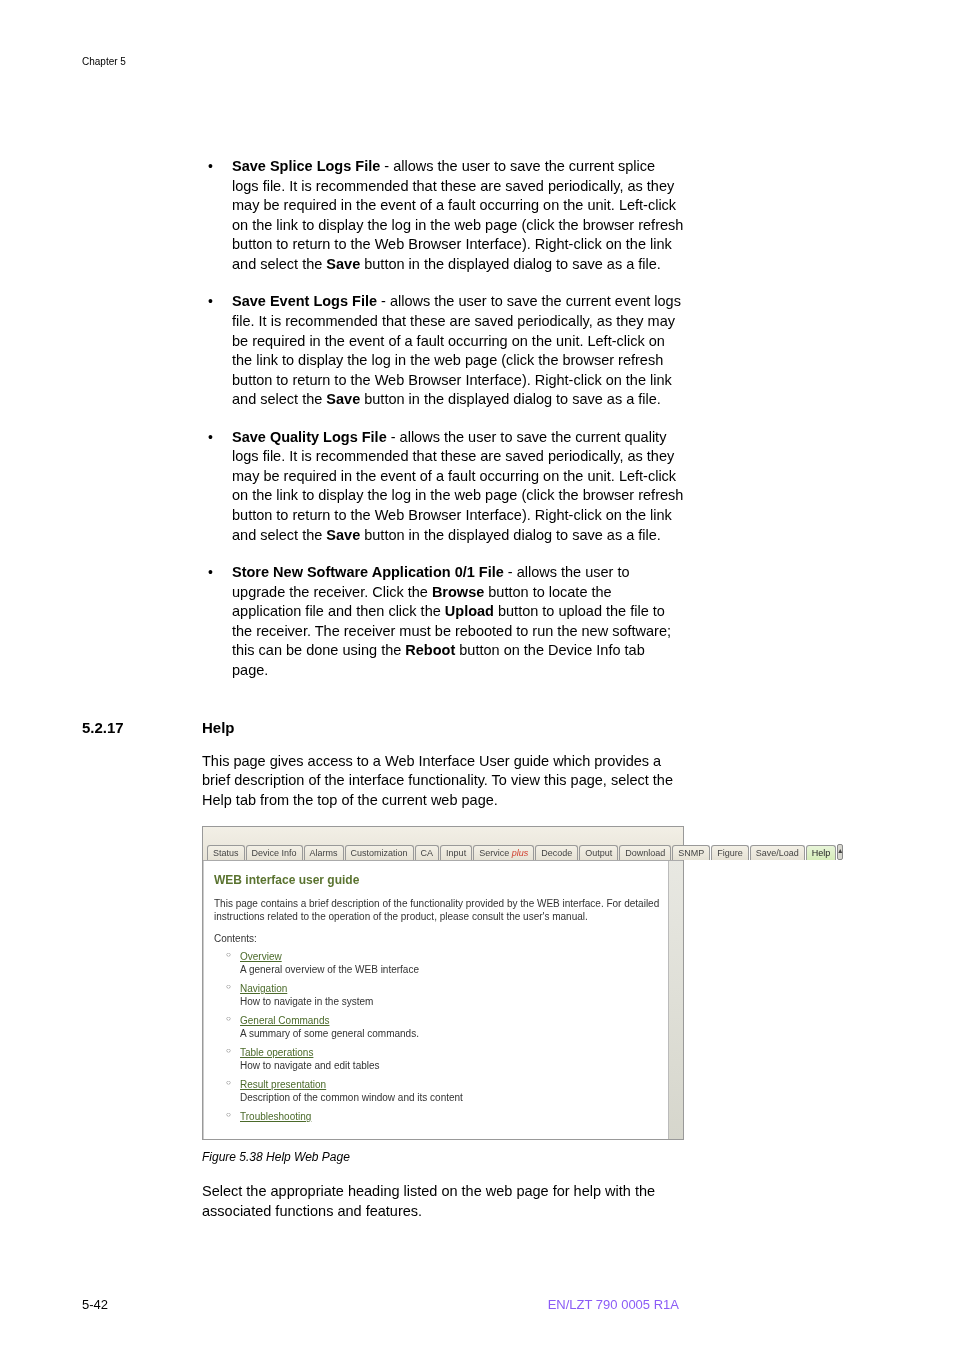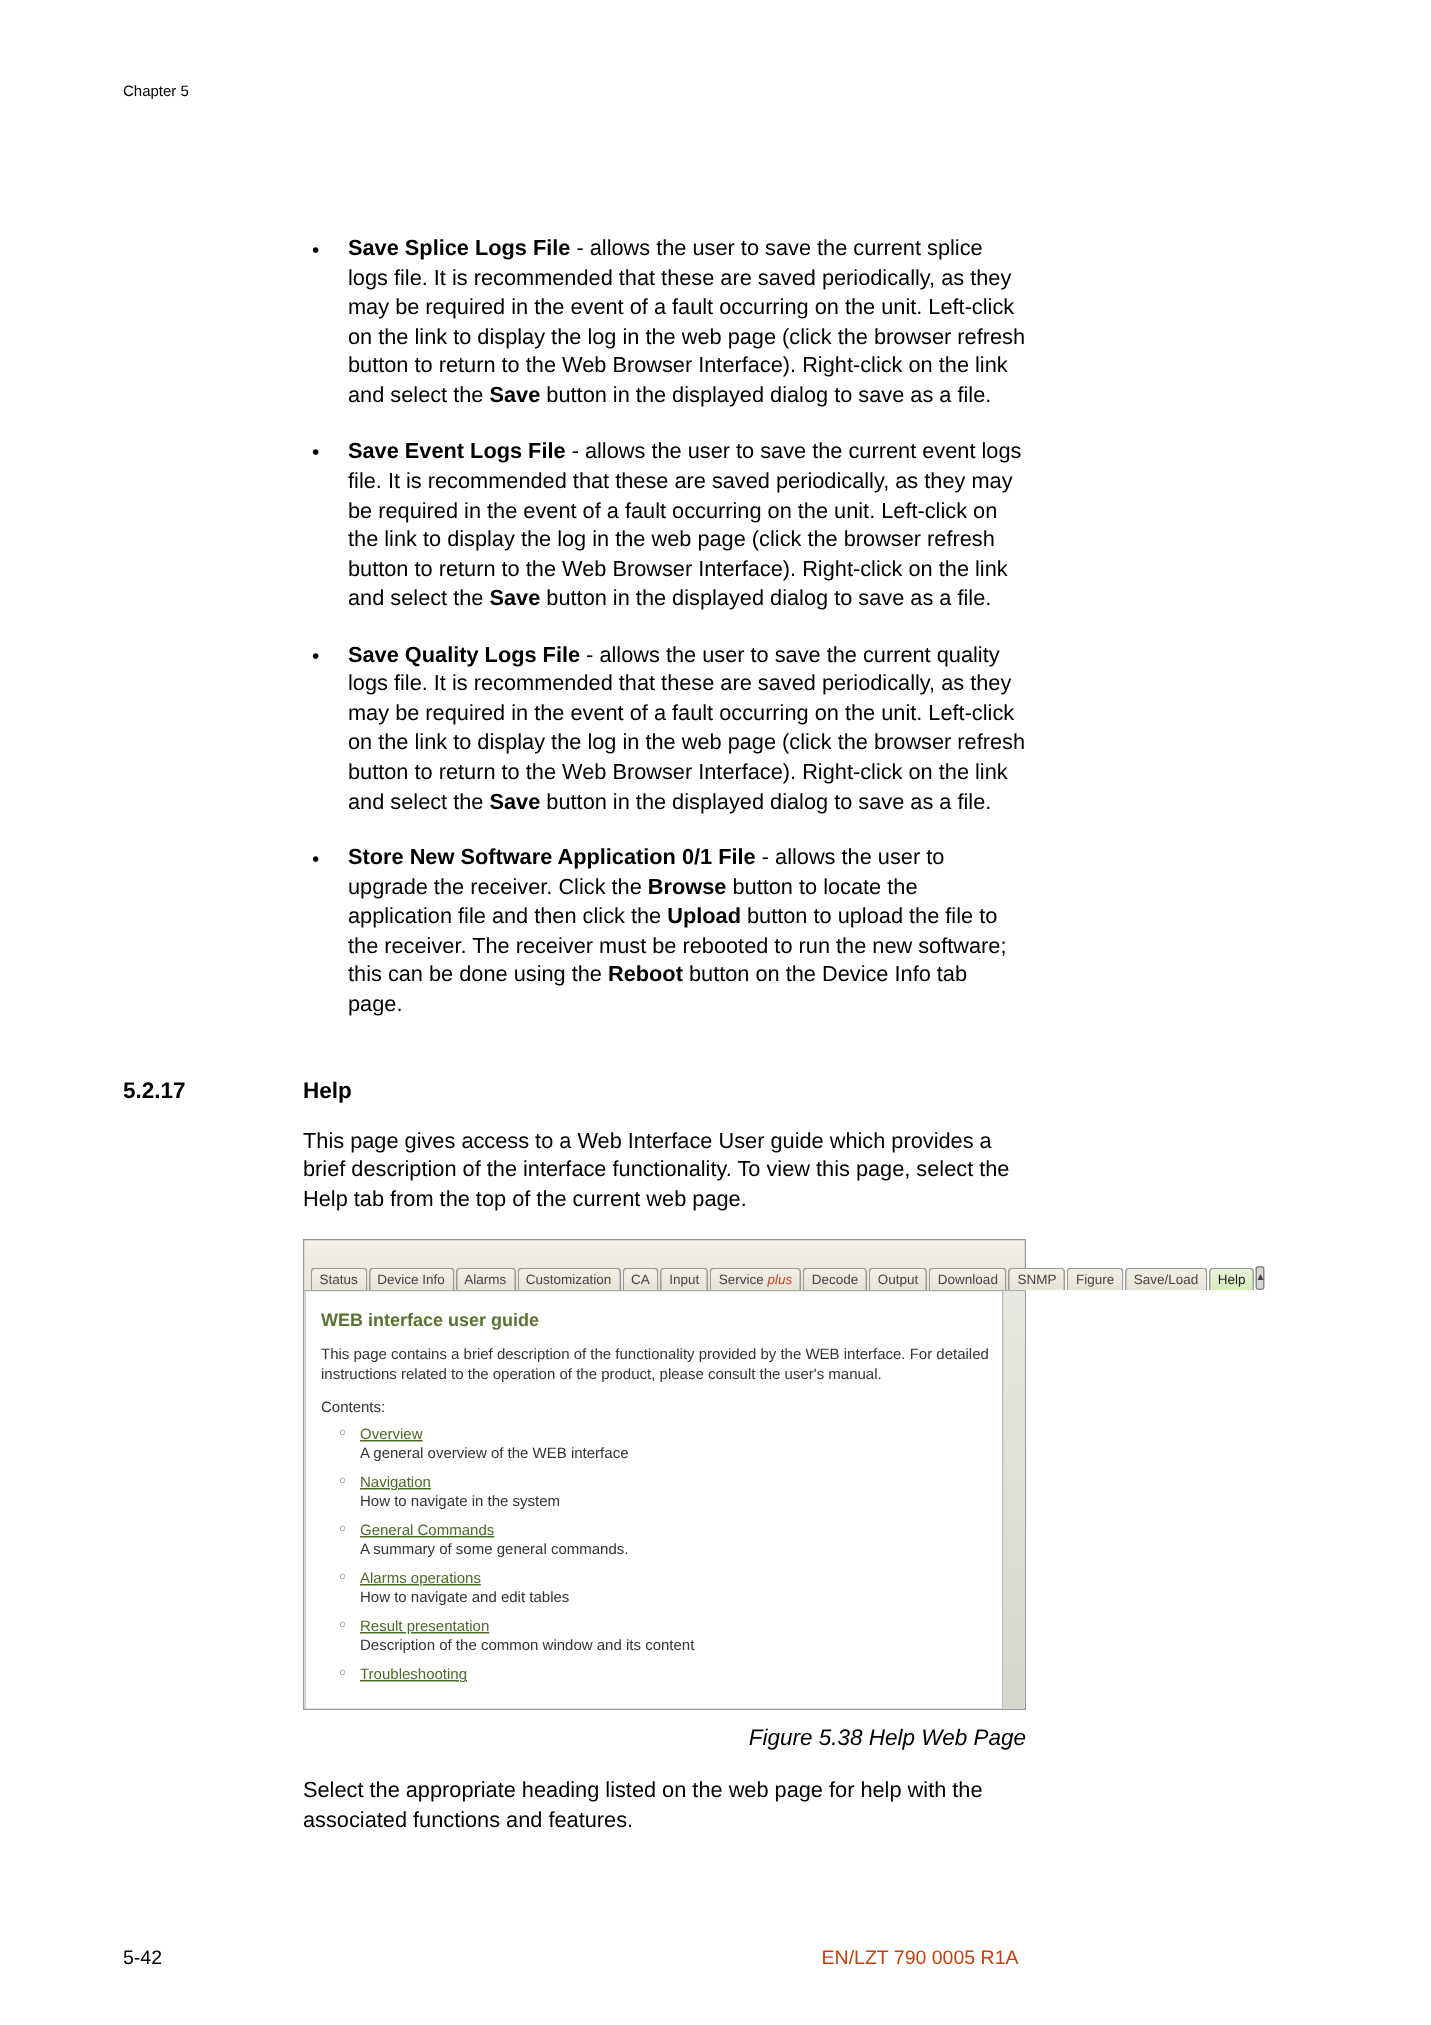--- a/index.html
+++ b/index.html
@@ -174,37 +174,36 @@
     text-decoration: underline;
   }
   .item-desc {
     display: block;
     color: #333;
     text-decoration: none;
   }
 
   .figure-caption {
     font-style: italic;
-    font-size: 15px;
+    font-size: 12px;
     margin: 4px 0 18px 0;
-    text-align: right;
   }
 
   .footer {
     position: absolute;
     bottom: 38px;
     left: 82px;
     right: 87px;
     display: flex;
     justify-content: space-between;
     font-size: 13px;
     gap: 40px;
   }
   .footer .left { color: #000; }
-  .footer .right { color: #c2410c; }
+  .footer .right { color: #8b5cf6; }
 </style>
 </head>
 <body>
 
 <div class="page">
   <div class="chapter-label">Chapter 5</div>
 
   <div class="content-block">
     <ul class="bullets">
       <li>
@@ -259,21 +258,21 @@
           </li>
           <li>
             <span class="link">Navigation</span>
             <span class="item-desc">How to navigate in the system</span>
           </li>
           <li>
             <span class="link">General Commands</span>
             <span class="item-desc">A summary of some general commands.</span>
           </li>
           <li>
-            <span class="link">Alarms operations</span>
+            <span class="link">Table operations</span>
             <span class="item-desc">How to navigate and edit tables</span>
           </li>
           <li>
             <span class="link">Result presentation</span>
             <span class="item-desc">Description of the common window and its content</span>
           </li>
           <li>
             <span class="link">Troubleshooting</span>
           </li>
         </ul>

